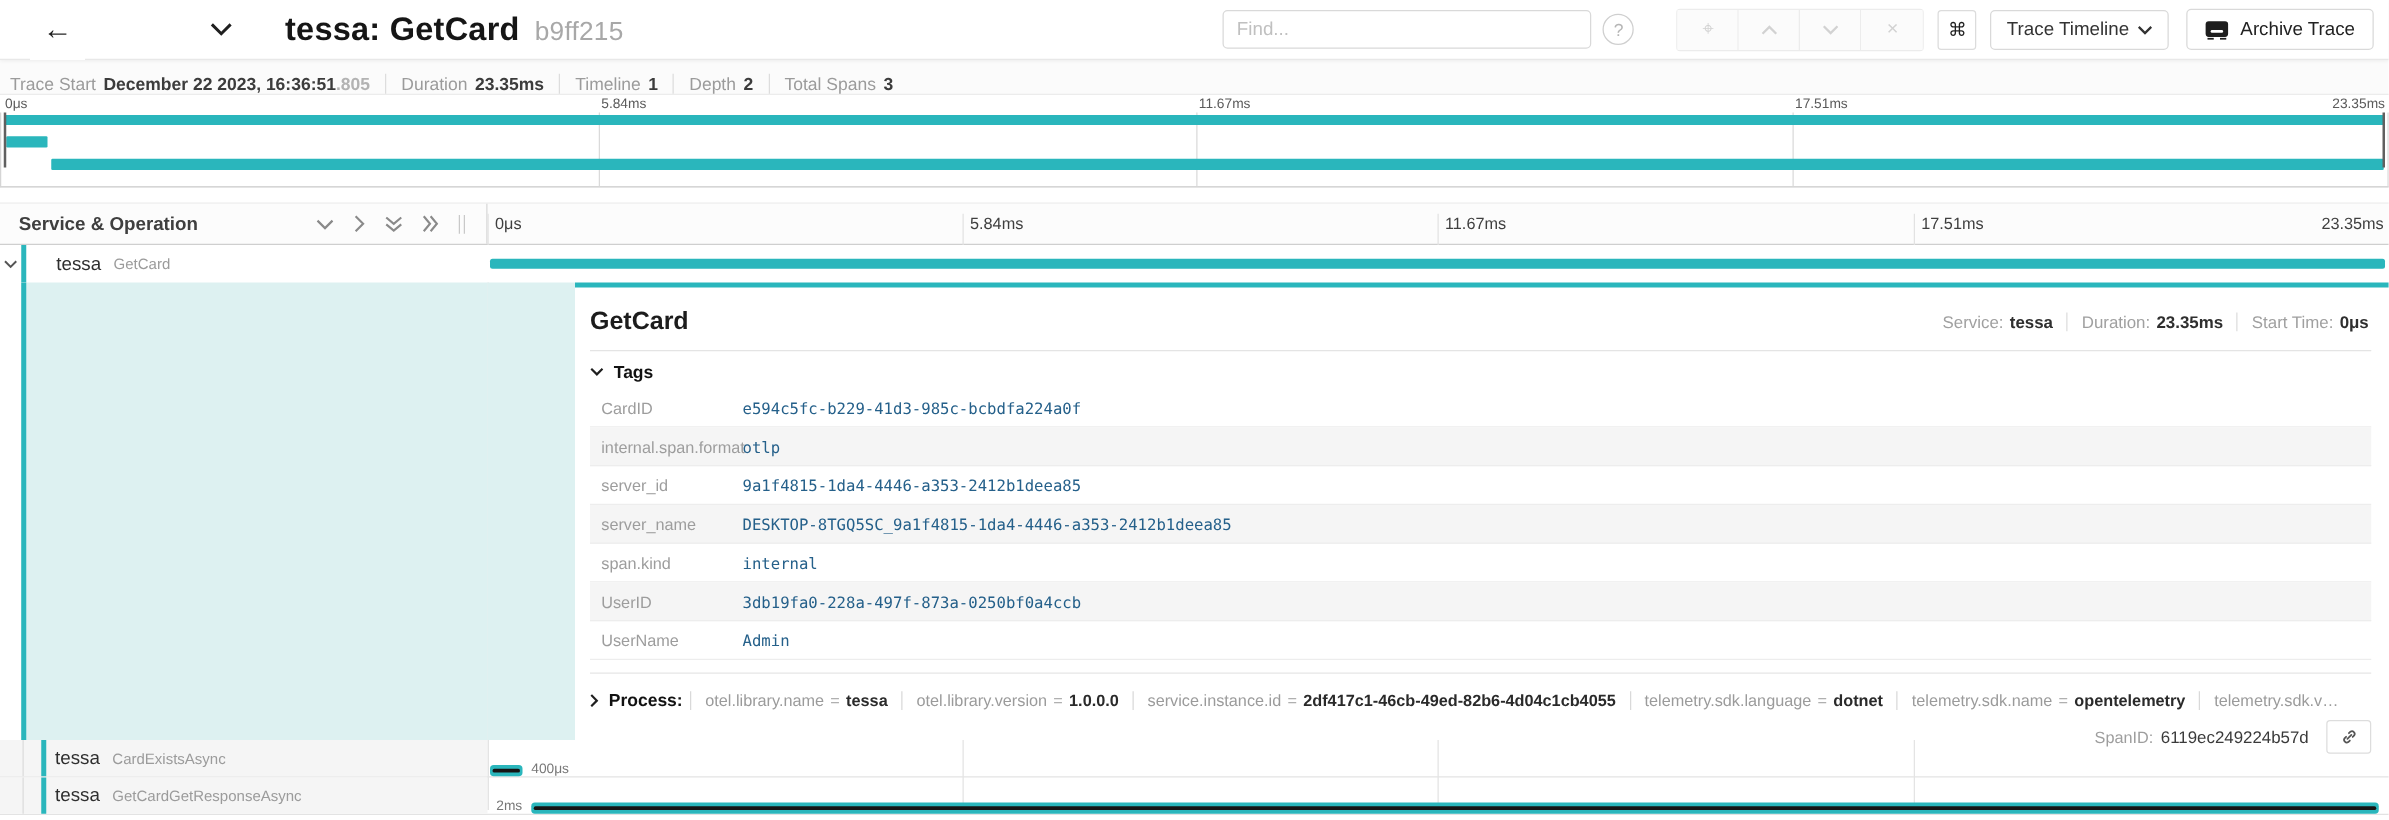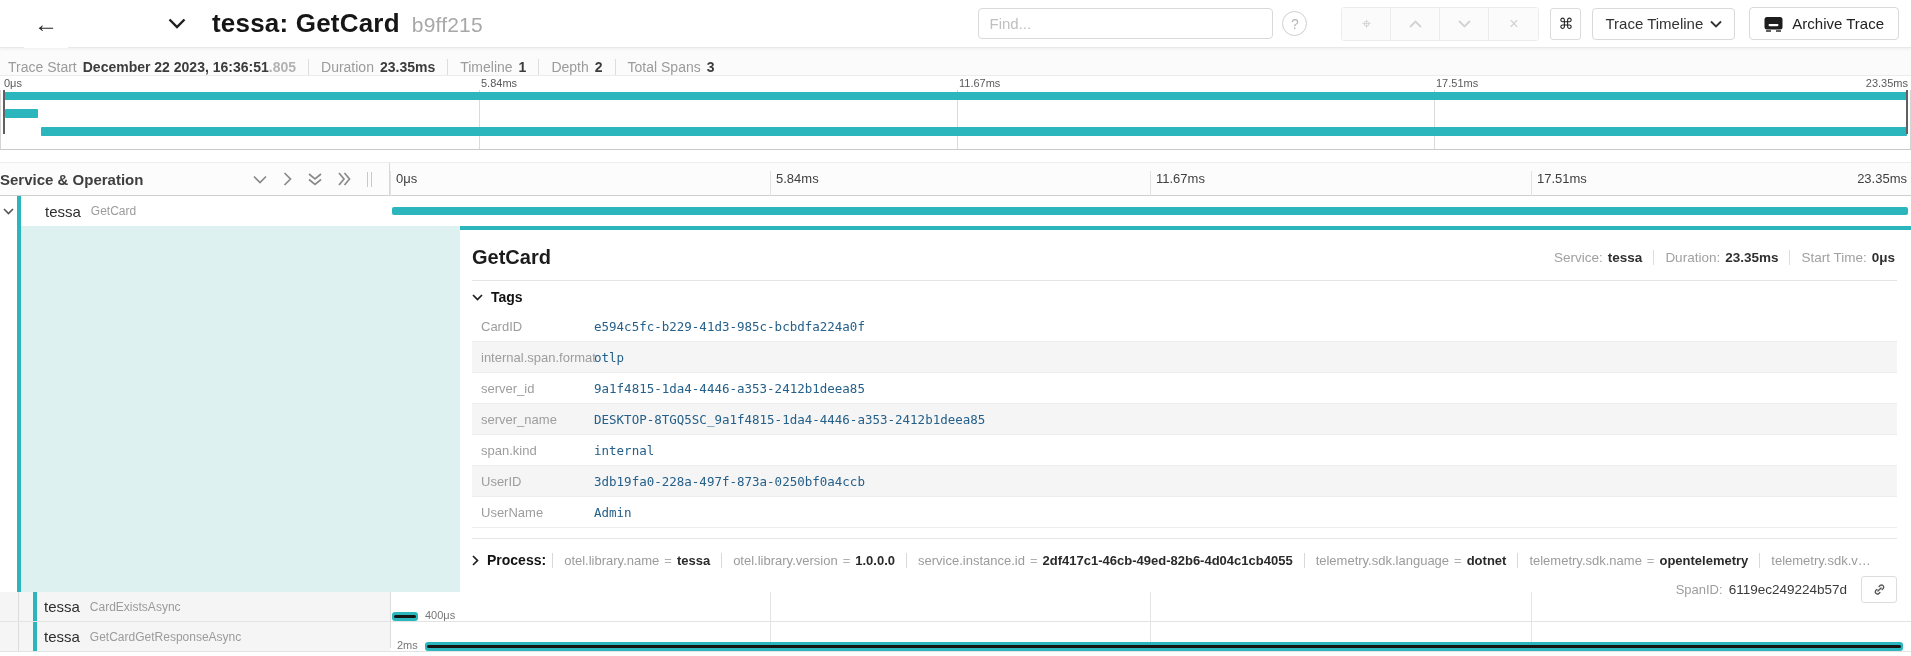--- a/index.html
+++ b/index.html
@@ -6,21 +6,21 @@
   html,body { width:1911px; height:656px; overflow:hidden; background:#fff;
               font-family:"Liberation Sans", sans-serif; color:#333; }
   .app { position:relative; width:1911px; height:656px; }
 
   
   .topbar { height:48px; display:flex; align-items:center; background:#fff;
             border-bottom:1px solid #e8e8e8; box-shadow:0 1px 3px rgba(0,0,0,.06); position:relative; z-index:5;}
   .back-btn { width:44px; height:48px; margin-left:24px; border:none; background:#fff;
               font-size:24px; color:#1f1f1f; cursor:pointer; }
   .title-chevron { margin-left:100px; display:flex; align-items:center; cursor:pointer; }
-  .page-title { margin-left:26px; font-size:26px; font-weight:bold; color:#161616; letter-spacing:.2px; white-space:nowrap;}
+  .page-title { margin-left:42px; font-size:26px; font-weight:bold; color:#161616; letter-spacing:.2px; white-space:nowrap;}
   .trace-id { margin-left:12px; font-size:21px; font-weight:normal; color:#a8a8a8; }
   .topbar-right { margin-left:auto; display:flex; align-items:center; padding-right:12px; }
   .find-input { width:295px; height:31px; border:1px solid #d9d9d9; border-radius:4px;
                 padding:0 10px; font-size:15px; color:#4d7c0f; font-family:"Liberation Sans",sans-serif;}
   .find-input::placeholder { color:#c0c0c0; }
   .help-circle { width:25px; height:25px; margin-left:9px; border:1.5px solid #cfcfcf; border-radius:50%;
                  display:flex; align-items:center; justify-content:center; font-size:14px; color:#b5b5b5; }
   .nav-group { display:flex; margin-left:34px; border:1px solid #ececec; border-radius:3px; }
   .nav-group .nv { width:49px; height:32px; background:#fbfbfb; border:none; border-right:1px solid #ececec;
                    display:flex; align-items:center; justify-content:center; color:#d2d2d2; font-size:16px;}
@@ -49,21 +49,21 @@
   .minimap { position:relative; height:60px; border-bottom:1px solid #c9c9c9;
              border-left:1px solid #d5d5d5; border-right:1px solid #d5d5d5; background:#fff; }
   .mm-grid { position:absolute; top:0; bottom:0; width:1px; background:#dadada; }
   .mm-bar { position:absolute; background:#2ab6bc; border-radius:1px; }
   .mm-handle { position:absolute; top:0; width:2px; height:44px; background:#606060; }
 
   .spacer12 { height:12px; background:#fff; }
 
   
   .colhead { height:34px; display:flex; background:#fcfcfc; border-top:1px solid #eee; border-bottom:1px solid #cfcfcf; }
-  .ch-left { width:390px; display:flex; align-items:center; border-right:1px solid #d8d8d8; }
+  .ch-left { width:390px; display:flex; align-items:center; padding-left:15px; border-right:1px solid #d8d8d8; }
   .ch-title { font-size:15px; font-weight:bold; color:#3f3f3f; }
   .ch-icons { margin-left:auto; display:flex; align-items:center; gap:16px; padding-right:14px; color:#8a8a8a;}
   .ch-icons .ci { display:flex; align-items:center; cursor:pointer; }
   .ch-grip { width:5px; height:15px; border-left:1px solid #c9c9c9; border-right:1px solid #c9c9c9; margin-right:3px; cursor:col-resize;}
   .ch-right { position:relative; flex:1; font-size:13px; color:#3f3f3f; }
   .ch-right .tk { position:absolute; top:8px; padding-left:5px; border-left:1px solid #e2e2e2; height:26px;}
   .ch-right .tk.last { border-left:none; right:4px; }
 
   
   .rows { position:relative; }

